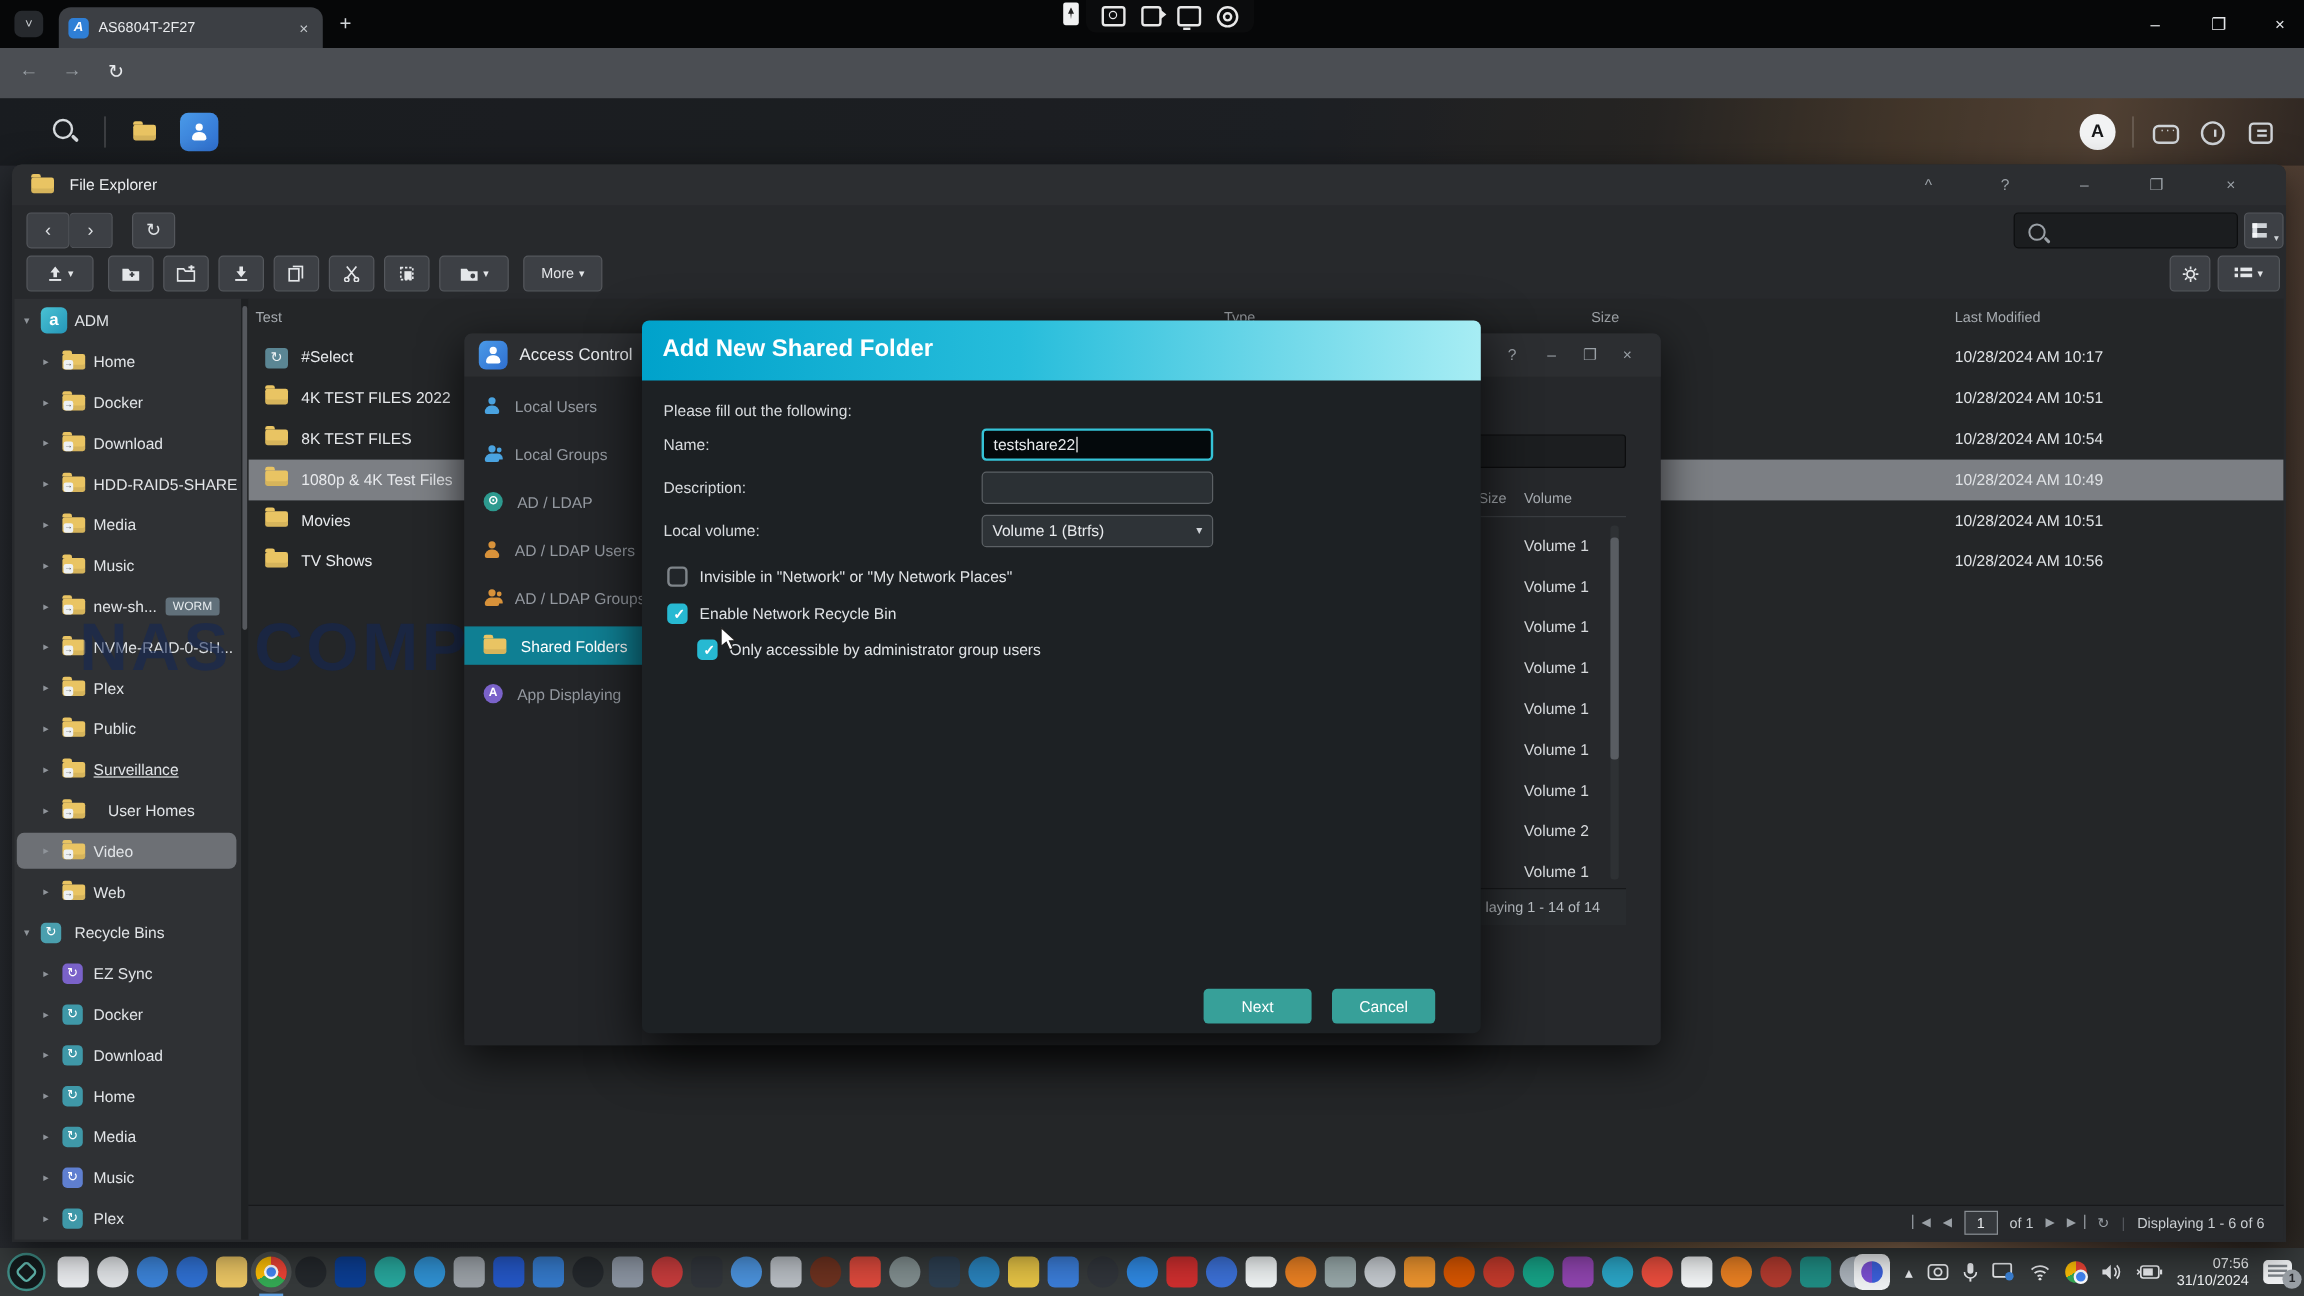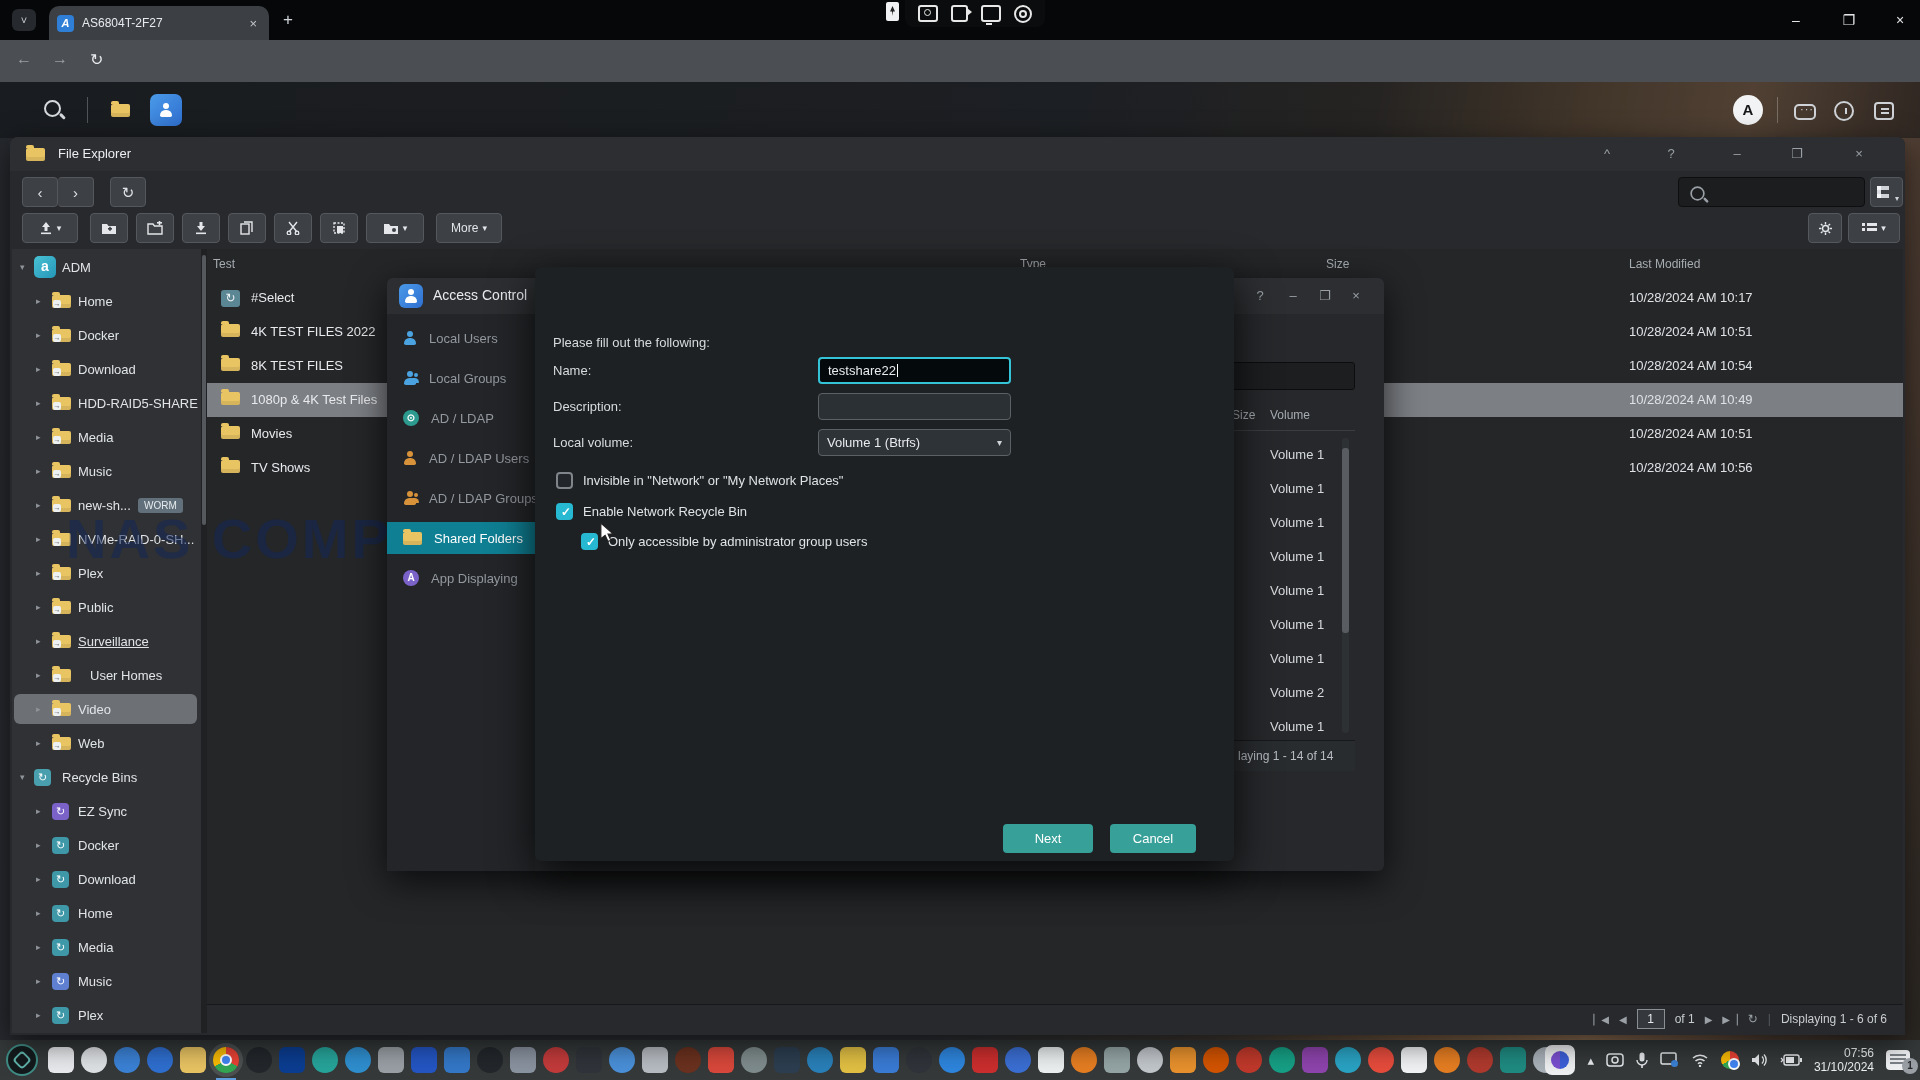--- a/index.html
+++ b/index.html
@@ -598,20 +598,23 @@
             <span class="vvol" style="left: 383px;">Volume 1</span>
           </div>
         </div>
       <div id="acp-scroll"></div>
       <div id="acp-foot">
         <span>laying 1 - 14 of 14</span>
       </div>
     </div>
 
     <div id="dlg">
+      <div id="dlg-head">
+        <span id="dlg-title">Add New Shared Folder</span>
+      </div>
       <div id="dlg-intro">Please fill out the following:</div>
 
       <span class="dlg-label" style="top:96px">Name:</span>
       <div class="dlg-field focus" style="top:90px">
         <span>testshare22</span><span class="caret-bar"></span>
       </div>
 
       <span class="dlg-label" style="top:132px">Description:</span>
       <div class="dlg-field" style="top:126px">
         <span></span>

